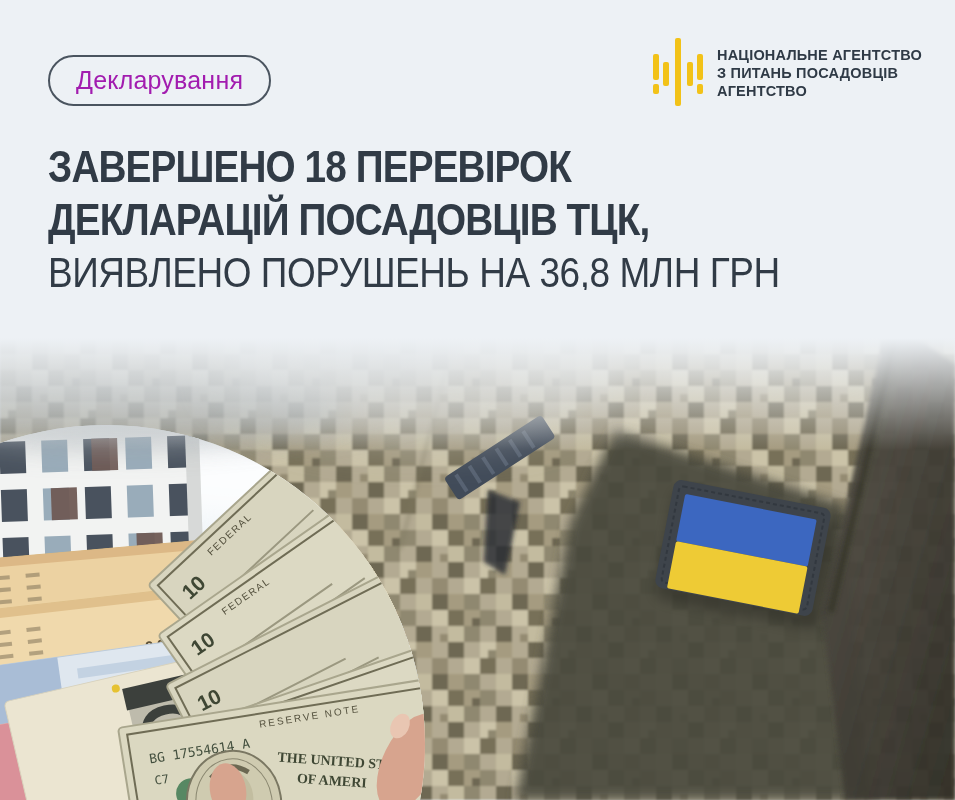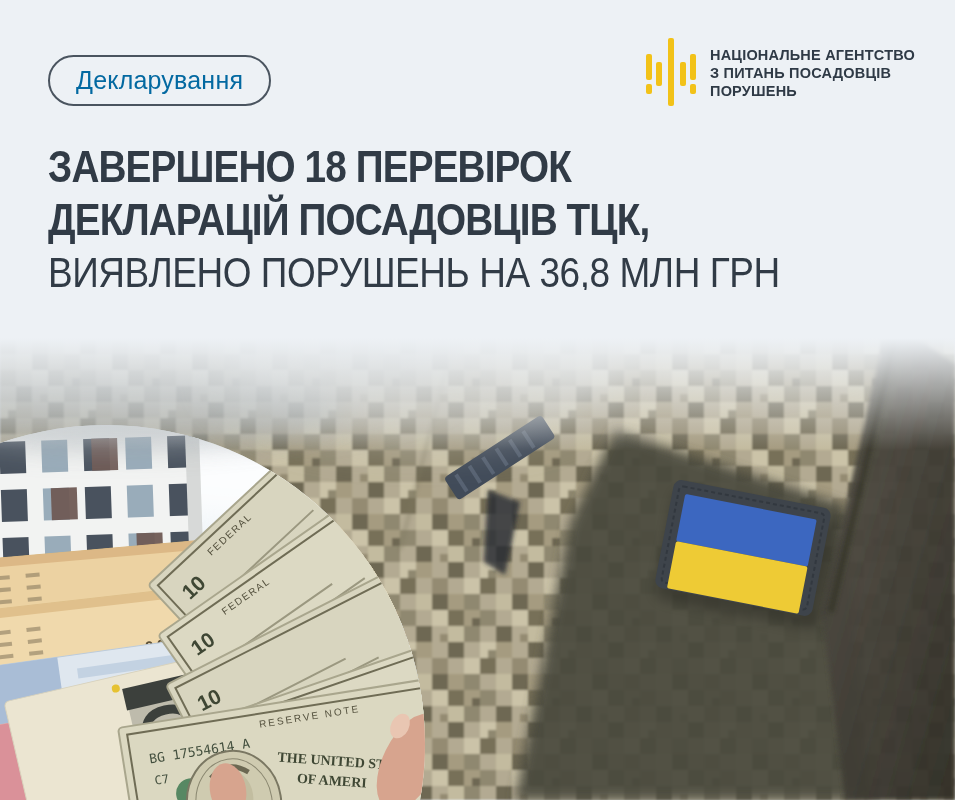--- a/index.html
+++ b/index.html
@@ -4,24 +4,24 @@
 <style>
   html,body{margin:0;padding:0;background:#c8ccd2;}
   .card{
     position:relative;width:955px;height:800px;overflow:hidden;
     background:#edf1f5;font-family:"Liberation Sans",sans-serif;
   }
   
   .badge{
     position:absolute;left:48px;top:55px;
     border:2px solid #4a545f;border-radius:30px;
-    padding:9px 26px;font-size:25px;color:#0369a1;letter-spacing:.2px;
+    padding:9px 26px;font-size:25px;color:#a21caf;letter-spacing:.2px;
     background:transparent;white-space:nowrap;
   }
-  .brand{position:absolute;top:36px;right:40px;display:flex;gap:12px;align-items:center;}
+  .brand{position:absolute;top:36px;right:33px;display:flex;gap:12px;align-items:center;}
   .brand svg{display:block;}
   .brand-text{display:flex;flex-direction:column;justify-content:center;}
   .brand-text span{
     font-size:14.5px;font-weight:bold;color:#2f3a46;line-height:18px;letter-spacing:.2px;
   }
   
   .headline{
     position:absolute;left:48px;top:140px;margin:0;
     transform:scaleX(.88);transform-origin:left top;
     color:#313b46;
@@ -53,21 +53,21 @@
           <rect x="24" y="2" width="6" height="68" rx="2"></rect>
           <rect x="36" y="26" width="6" height="24" rx="2"></rect>
           <rect x="46" y="18" width="6" height="26" rx="2"></rect>
           <rect x="46" y="48" width="6" height="10" rx="2"></rect>
         </g>
       </svg>
     </span>
     <div class="brand-text">
       <span>НАЦІОНАЛЬНЕ АГЕНТСТВО</span>
       <span>З ПИТАНЬ ПОСАДОВЦІВ</span>
-      <span>ПОРУШЕНЬ</span>
+      <span>АГЕНТСТВО</span>
     </div>
   </div>
 
   <h1 class="headline">
     <span class="hl-bold">ЗАВЕРШЕНО 18 ПЕРЕВІРОК</span>
     <span class="hl-bold">ДЕКЛАРАЦІЙ ПОСАДОВЦІВ ТЦК,</span>
     <span class="hl-reg">ВИЯВЛЕНО ПОРУШЕНЬ НА 36,8 МЛН ГРН</span>
   </h1>
 
   <div class="photo">

